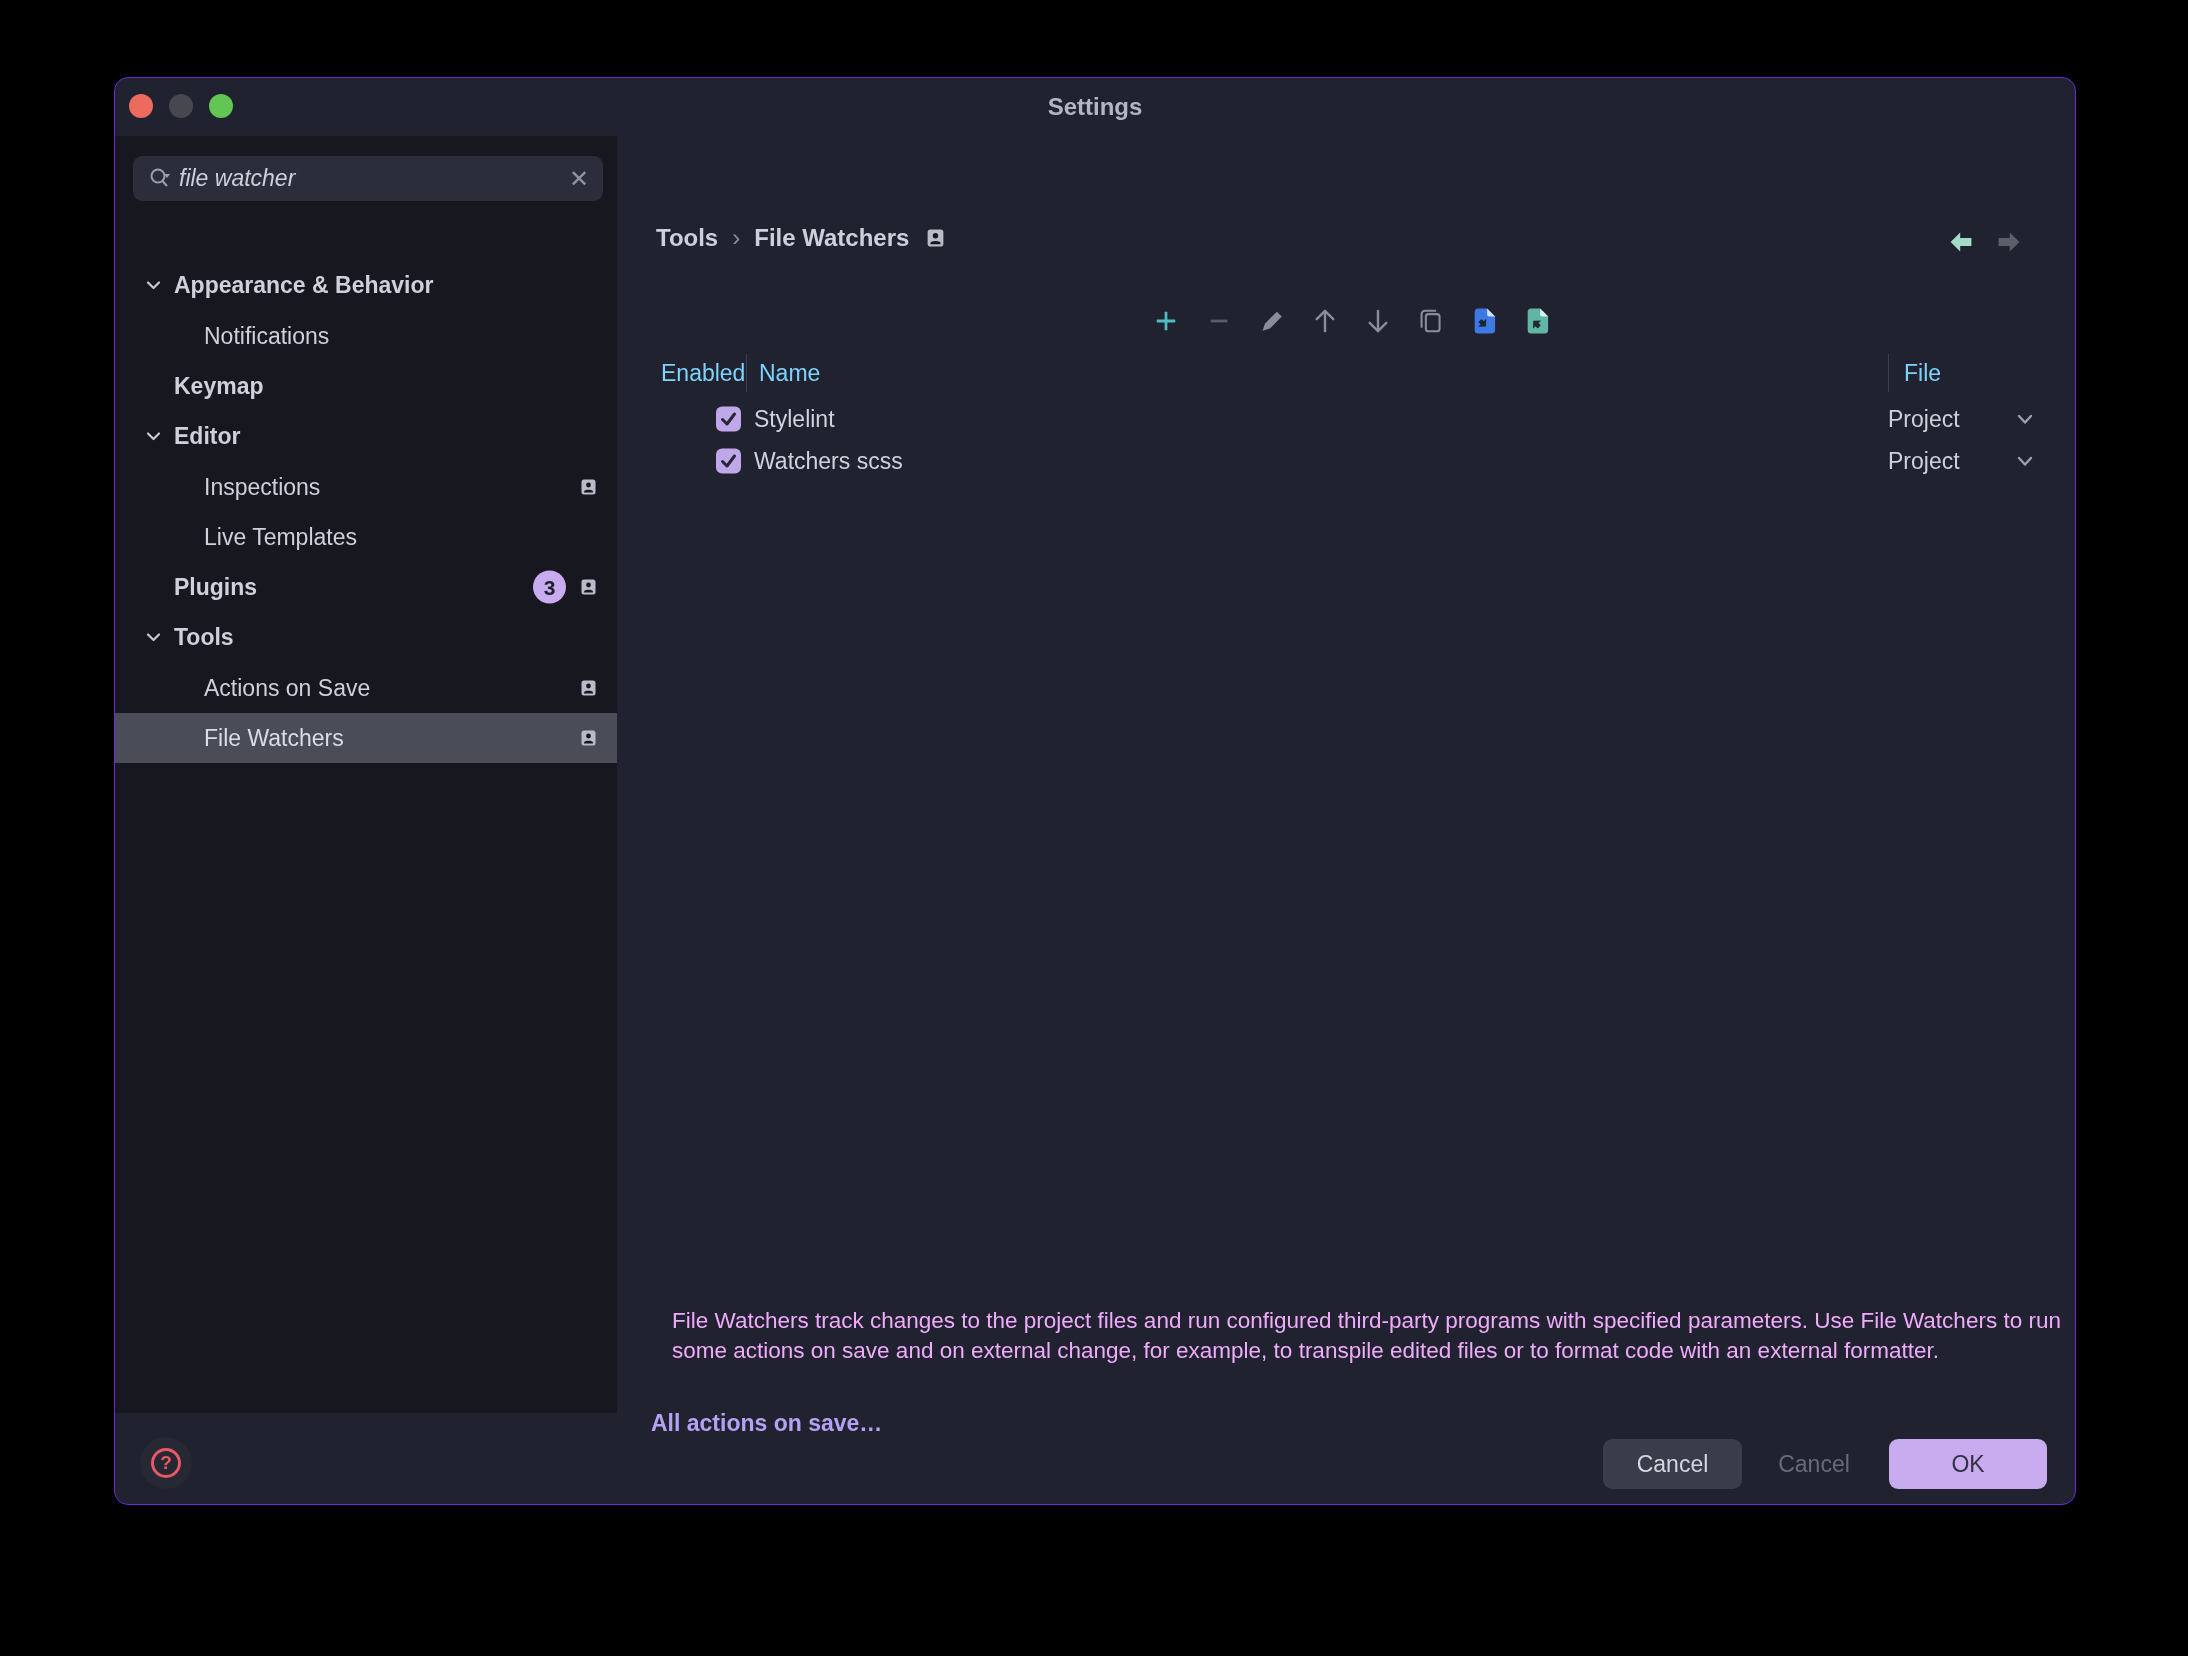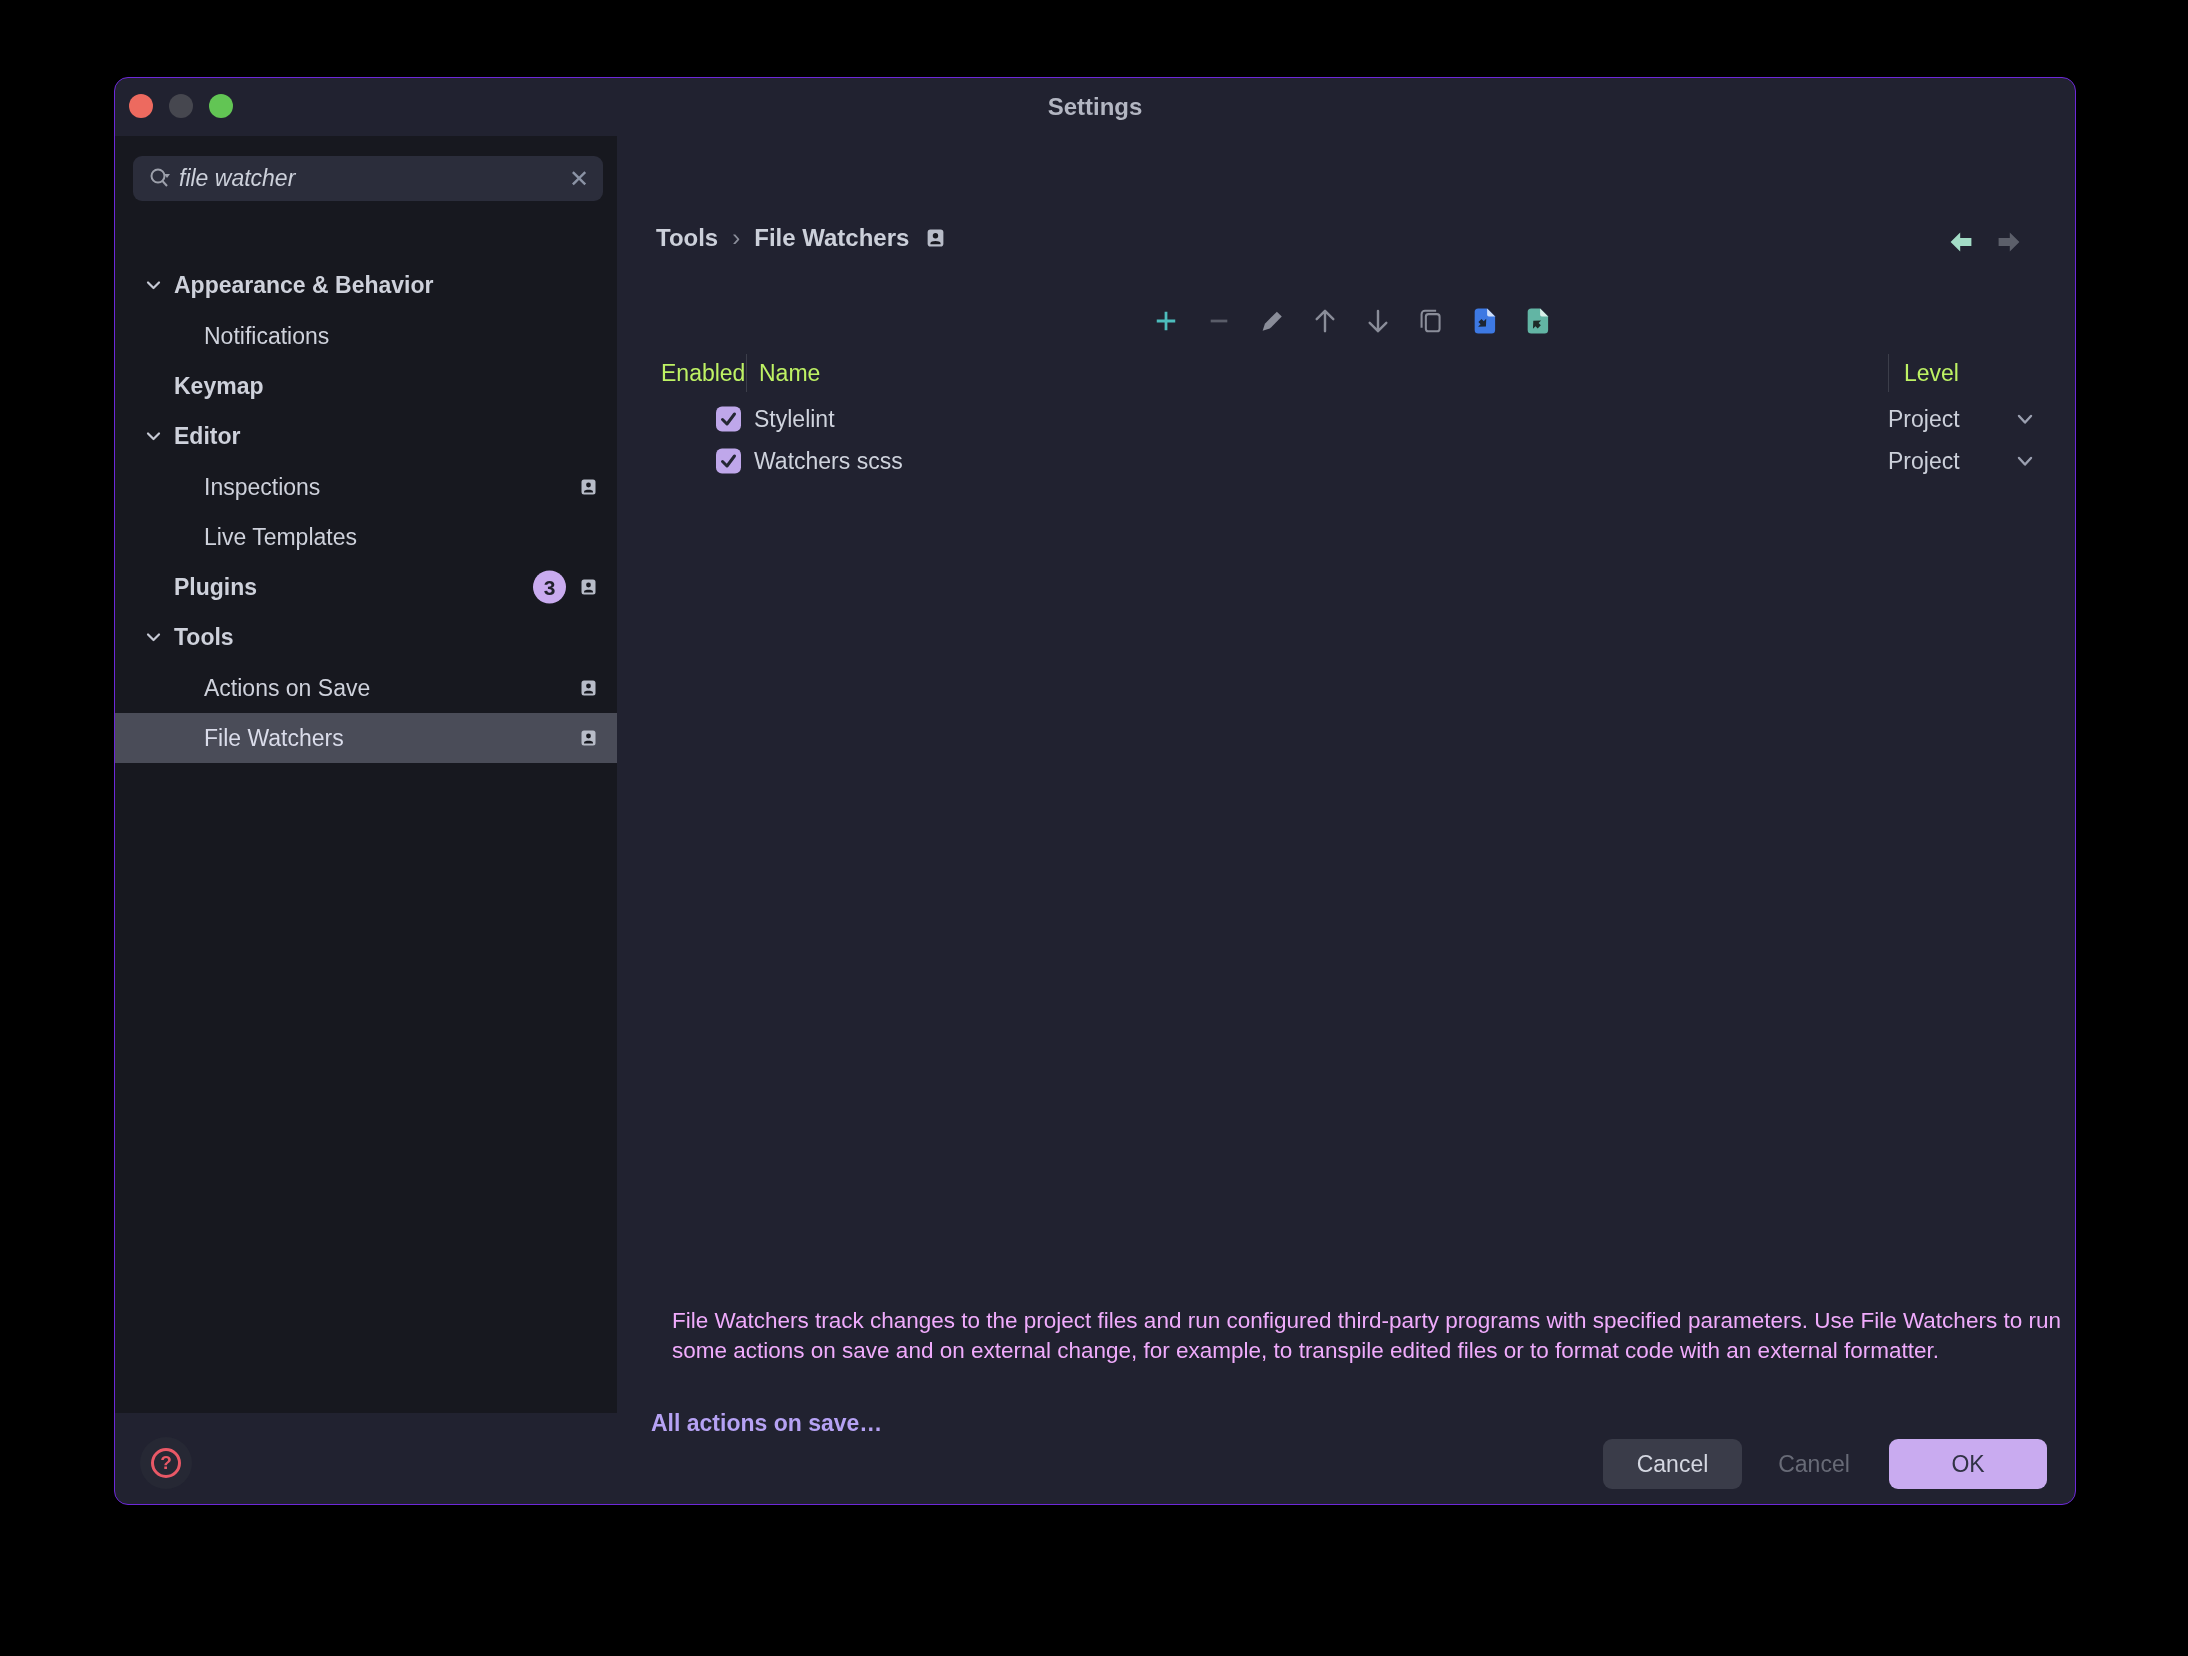--- a/index.html
+++ b/index.html
@@ -47,21 +47,21 @@
   .bc-part { font-size:24px; font-weight:700; color:#ccd0da; }
   .bc-sep  { font-size:24px; color:#8b8e9a; }
   .bc-ico  { display:flex; margin-left:4px; }
 
   .navarrows { position:absolute; right:54px; top:93px; display:flex; gap:24px; }
 
   .toolbar { position:absolute; left:537px; top:172px; display:flex; gap:29px; align-items:center; }
   .tb { width:24px; height:26px; display:flex; align-items:center; justify-content:center; }
 
   .thead { position:absolute; left:0; top:218px; width:100%; height:38px; }
-  .th { position:absolute; font-size:23px; color:#bef264; top:50%; transform:translateY(-50%); }
+  .th { position:absolute; font-size:23px; color:#7dd3fc; top:50%; transform:translateY(-50%); }
   .vdiv { position:absolute; top:0; width:1px; height:38px; background:#3c3e4a; }
 
   .tbl-row { position:absolute; left:0; width:100%; height:42px; }
   .cbox { position:absolute; left:601px; top:50%; transform:translateY(-50%);
           width:25px; height:25px; border-radius:6px; background:#bfa7ea;
           display:flex; align-items:center; justify-content:center; }
   .rname { position:absolute; left:639px; top:50%; transform:translateY(-50%);
            font-size:23px; color:#cfd3dd; }
   .rlevel { position:absolute; left:1271px; top:50%; transform:translateY(-50%);
             font-size:23px; color:#ccd0da; }
@@ -262,21 +262,21 @@
             <path d="M10 13 l5 0 0 3.5 4 0 -6.5 6 -6.5-6 4 0 Z" fill="#1d2b28" transform="rotate(135 12.5 18)"></path>
           </svg>
         </span>
     </div>
 
     <div class="thead">
       <span class="th" style="left:44px">Enabled</span>
       <span class="vdiv" style="left:129px"></span>
       <span class="th" style="left:142px">Name</span>
       <span class="vdiv" style="left:1271px"></span>
-      <span class="th" style="left:1287px">Level</span>
+      <span class="th" style="left:1287px">File</span>
     </div>
 
     <div class="tbl-row" style="top:262px">
       <span class="cbox" style="left:99px">
           <svg width="19" height="19" viewBox="0 0 19 19">
             <polyline points="3.5,10 8,14.5 15.5,4.5" fill="none" stroke="#252734" stroke-width="3" stroke-linecap="round" stroke-linejoin="round"></polyline>
           </svg>
         </span>
       <span class="rname" style="left:137px">Stylelint</span>
       <span class="rlevel">Project</span>

